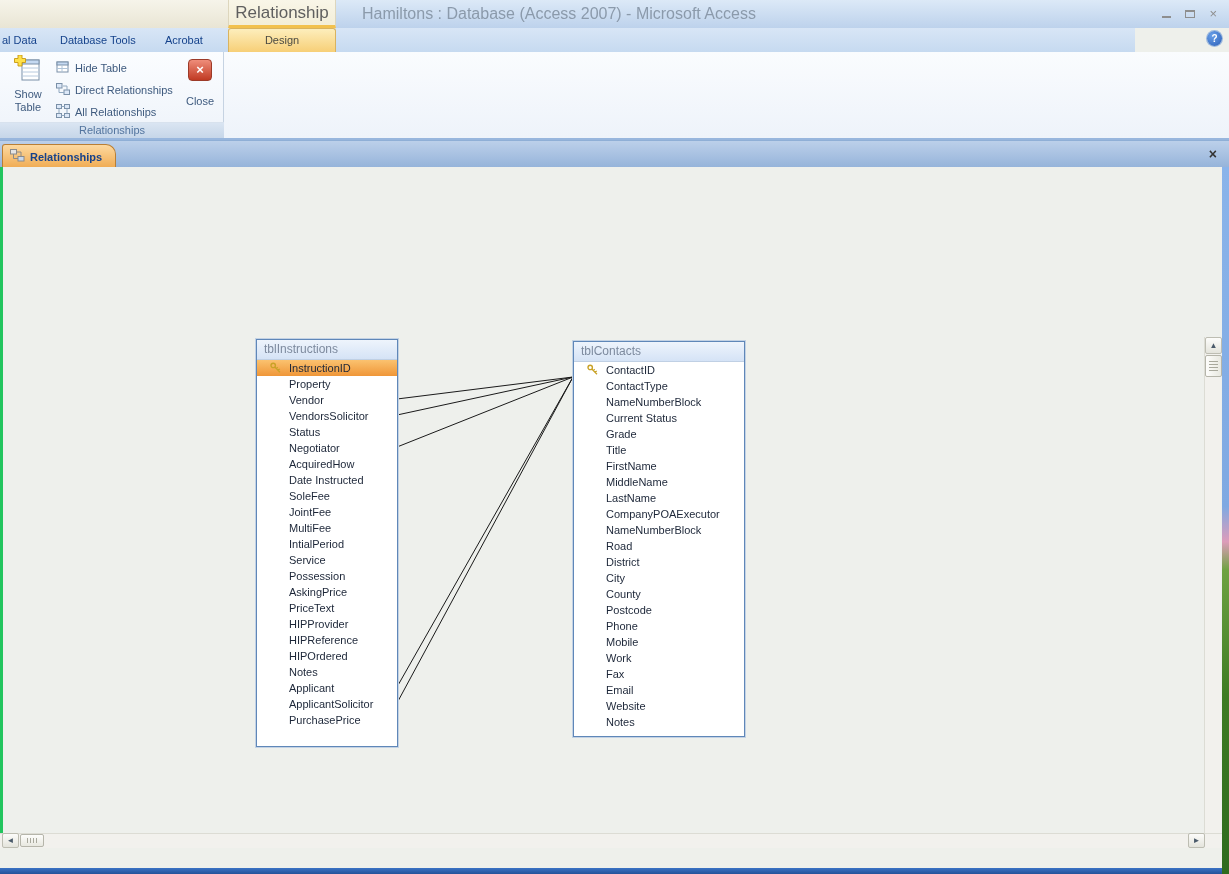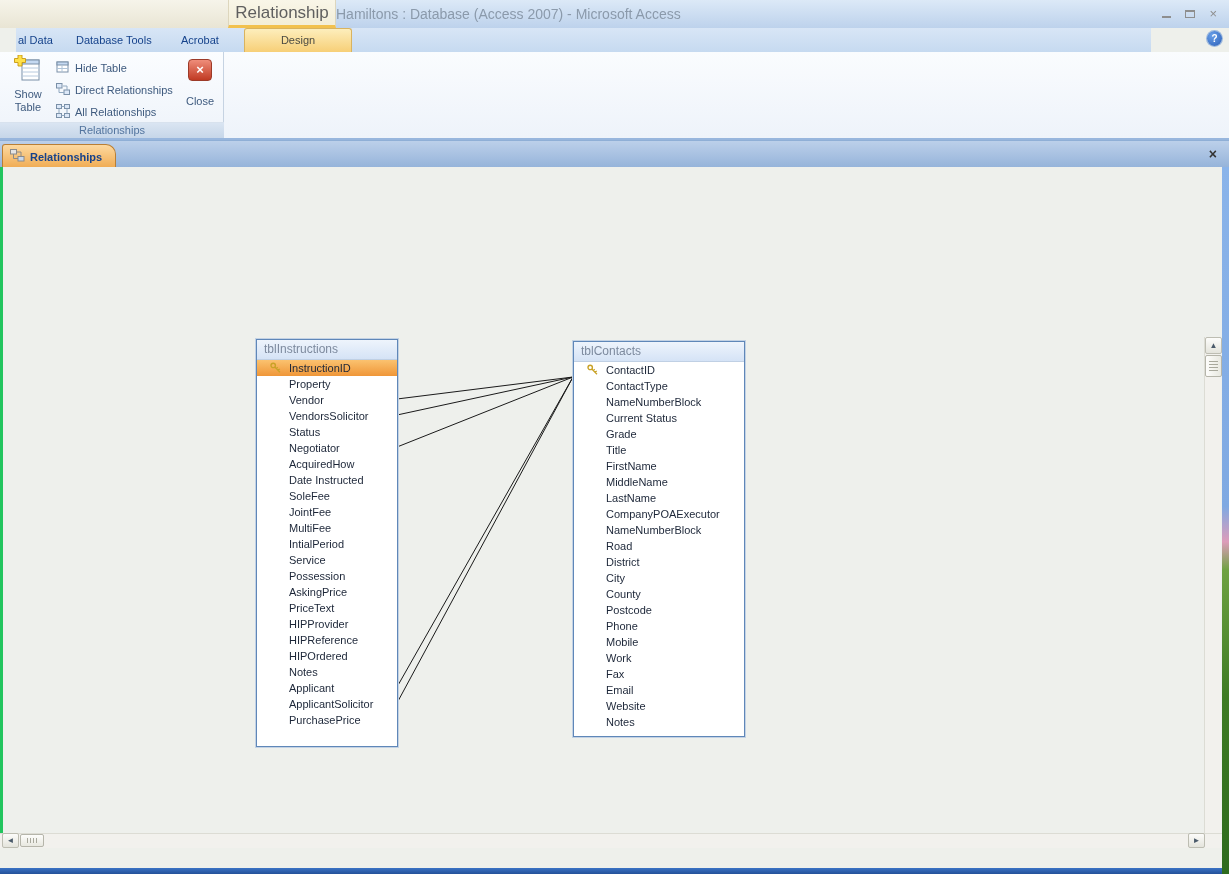--- a/index.html
+++ b/index.html
@@ -8,28 +8,28 @@
   #app { position:relative; width:1229px; height:874px; background:#eef0eb; }
 
   
   #titlebar { left:0; top:0; width:1229px; height:28px; display:flex; background:#ede9da; }
   .tb-left { width:228px; height:28px; background:linear-gradient(#f6f4ea,#e9e5d4); }
   .tb-context { width:108px; height:28px; background:linear-gradient(#f9f6e8,#f3eed8);
     border-bottom:3px solid #f2c14e; border-left:1px solid #ddd6bd; border-right:1px solid #ddd6bd;
     font-size:17px; color:#5f5f5f; text-align:center; line-height:25px; }
   .tb-main { flex:1; height:28px; background:linear-gradient(#dce9f7,#bdd2ec);
     display:flex; align-items:center; }
-  .tb-title { font-size:14px; color:#8b9aab; padding-left:0; flex:1; }
+  .tb-title { font-size:16px; color:#8b9aab; padding-left:26px; flex:1; }
   .winbtns { display:flex; align-items:center; gap:14px; padding-right:12px; }
   .winbtn { color:#8e8e8e; font-size:13px; line-height:14px; cursor:default; }
   .btn-max-glyph { display:inline-block; width:10px; height:8px; border:1px solid #8e8e8e; border-top:2px solid #8e8e8e; }
   .btn-min-glyph { display:inline-block; width:9px; height:3px; border-bottom:2px solid #8e8e8e; }
 
   
-  #tabrow { left:16px; top:28px; width:1135px; height:24px; background:linear-gradient(#d8e6f6,#c6daf0); }
+  #tabrow { left:0; top:28px; width:1135px; height:24px; background:linear-gradient(#d8e6f6,#c6daf0); }
   .rtab { position:absolute; top:0; height:24px; font-size:11px; color:#15428b; line-height:24px; }
   .rtab-active { position:absolute; top:0; left:228px; width:108px; height:24px; text-align:center;
     background:linear-gradient(#fdeebc,#f7cf77); border:1px solid #d9b35f; border-bottom:none;
     border-radius:3px 3px 0 0; color:#4a4a42; font-size:11px; line-height:23px; }
   #help-icon { position:absolute; right:7px; top:31px; width:15px; height:15px; border-radius:50%;
     background:radial-gradient(circle at 35% 30%, #6aa0e8, #2a5fb8); color:#fff; font-size:10px;
     font-weight:bold; text-align:center; line-height:15px; box-shadow:0 0 0 1px #9db9dd; }
 
   
   #ribbon { left:0; top:52px; width:1229px; height:88px; background:linear-gradient(#fafcfe,#eef3fa);

